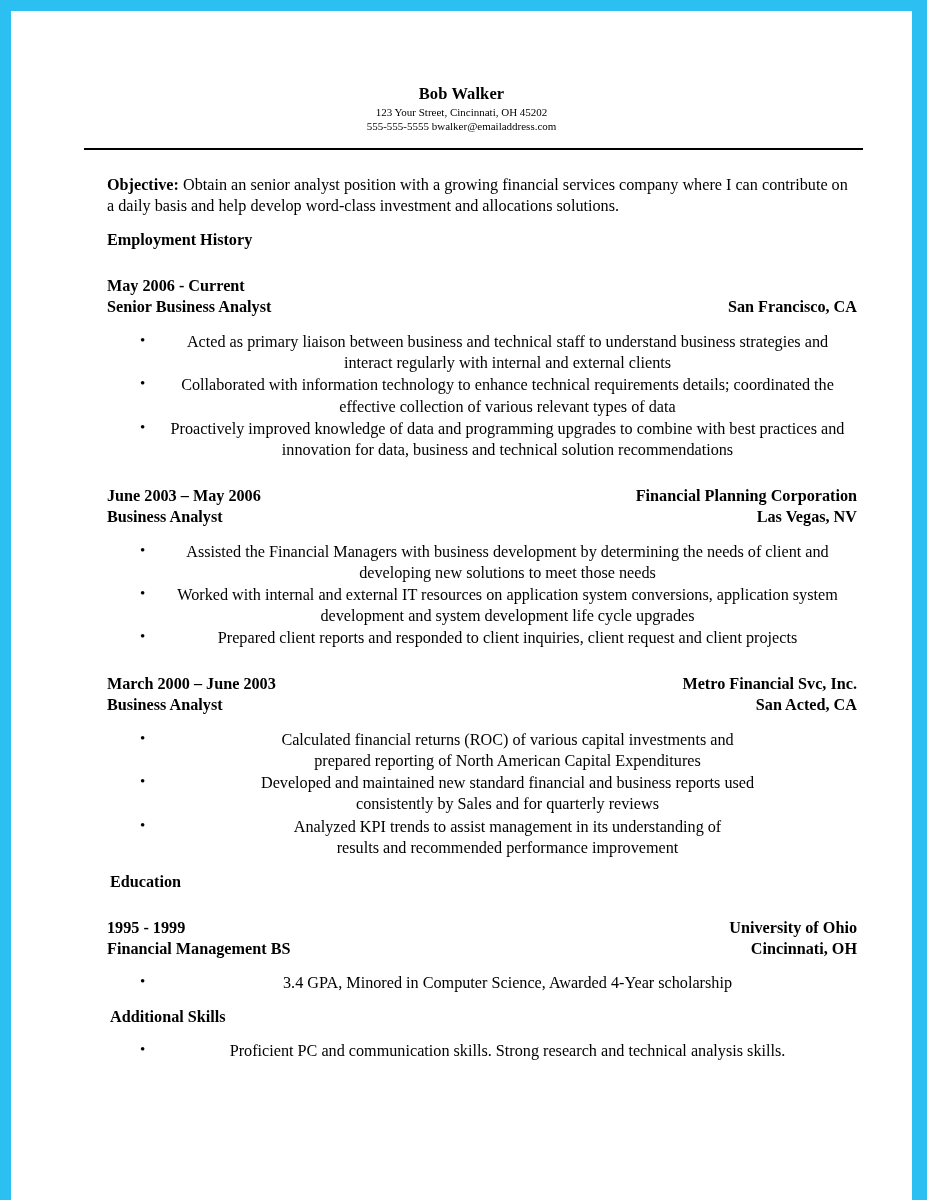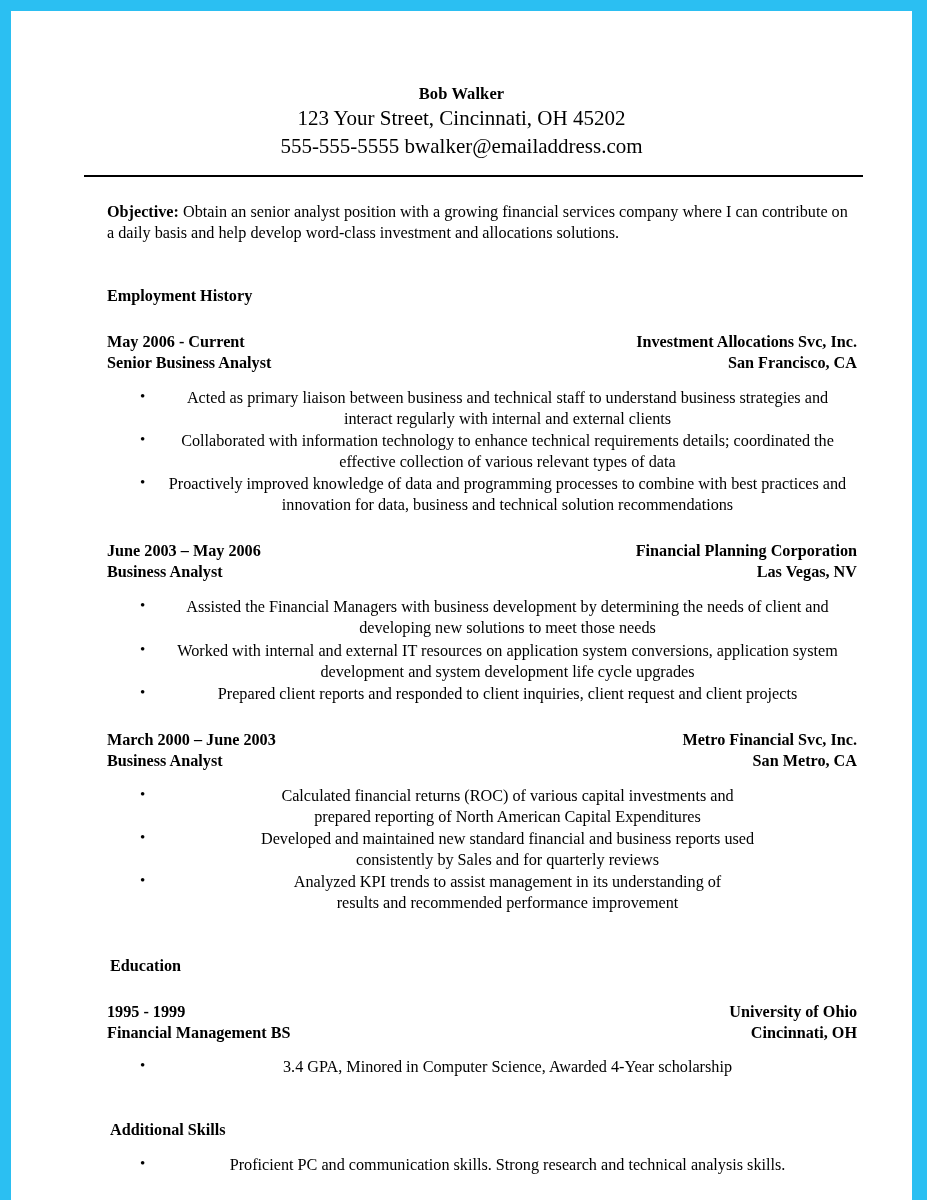--- a/index.html
+++ b/index.html
@@ -39,21 +39,21 @@
     text-align: center;
     padding-top: 72px;
   }
   .applicant-name {
     font-size: 16.5px;
     font-weight: bold;
     line-height: 1.32;
     letter-spacing: 0.1px;
   }
   .contact-line {
-    font-size: 21px;
+    font-size: 11px;
     font-weight: normal;
     line-height: 1.33;
   }
 
   .header-rule {
     margin: 14px 0 0 0;
     height: 2px;
     background: #000000;
     width: 779px;
     margin-left: 73px;
@@ -69,21 +69,21 @@
   .objective {
     margin-top: 25px;
     text-align: left;
     max-width: 750px;
   }
   .objective .lbl { font-weight: bold; margin-top: 28px; }
 
   .section-heading {
     font-weight: bold;
     font-size: 16.2px;
-    margin-top: 42px;
+    margin-top: 13px;
   }
   .section-heading.indented { padding-left: 3px; }
 
   
   .entry-head {
     display: flex;
     justify-content: space-between;
     align-items: baseline;
     font-weight: bold;
     margin-top: 25px;
@@ -137,30 +137,29 @@
 
       <div class="objective">
         <span class="lbl">Objective:</span><span> Obtain an senior analyst position with a growing financial services company where I can contribute on a daily basis and help develop word-class investment and allocations solutions.</span>
       </div>
 
       <div class="section-heading">Employment History</div>
 
       <div>
         <div class="entry-head">
           <span class="left">May 2006 - Current</span>
-          <span class="right">Investment Allocations Svc, Inc.</span>
         </div>
         <div class="entry-head second">
           <span class="left">Senior Business Analyst</span>
           <span class="right">San Francisco, CA</span>
         </div>
         <ul class="bullets">
           <li>Acted as primary liaison between business and technical staff to understand business strategies and interact regularly with internal and external clients</li>
           <li>Collaborated with information technology to enhance technical requirements details; coordinated the effective collection of various relevant types of data</li>
-          <li>Proactively improved knowledge of data and programming processes to combine with best practices and innovation for data, business and technical solution recommendations</li>
+          <li>Proactively improved knowledge of data and programming upgrades to combine with best practices and innovation for data, business and technical solution recommendations</li>
         </ul>
       </div>
 
       <div>
         <div class="entry-head">
           <span class="left">June 2003 – May 2006</span>
           <span class="right">Financial Planning Corporation</span>
         </div>
         <div class="entry-head second">
           <span class="left">Business Analyst</span>
@@ -173,21 +172,21 @@
         </ul>
       </div>
 
       <div>
         <div class="entry-head">
           <span class="left">March 2000 – June 2003</span>
           <span class="right">Metro Financial Svc, Inc.</span>
         </div>
         <div class="entry-head second">
           <span class="left">Business Analyst</span>
-          <span class="right">San Metro, CA</span>
+          <span class="right">San Acted, CA</span>
         </div>
         <ul class="bullets">
           <li class="nowrap-block">Calculated financial returns (ROC) of various capital investments and
 prepared reporting of North American Capital Expenditures</li>
           <li class="nowrap-block">Developed and maintained new standard financial and business reports used
 consistently by Sales and for quarterly reviews</li>
           <li class="nowrap-block">Analyzed KPI trends to assist management in its understanding of
 results and recommended performance improvement</li>
         </ul>
       </div>

